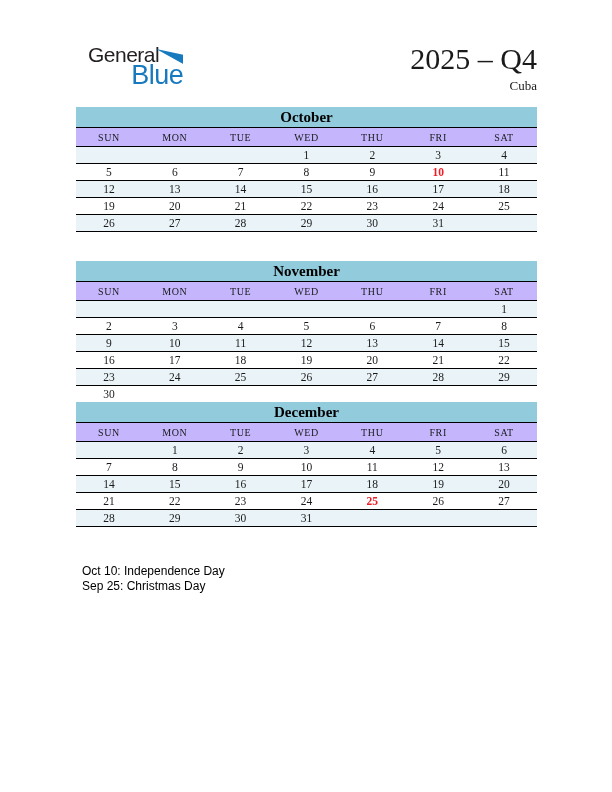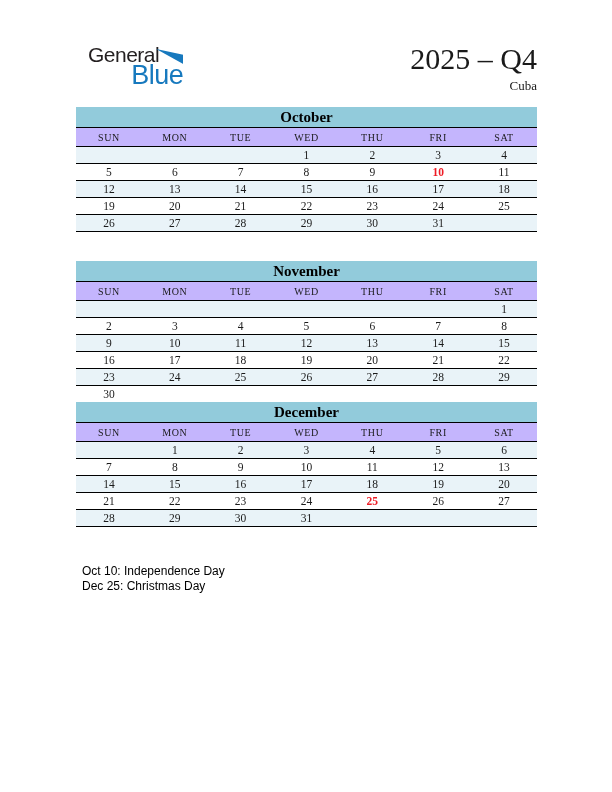--- a/index.html
+++ b/index.html
@@ -358,16 +358,16 @@
             <td></td>
             <td></td>
             <td></td>
           </tr>
         </tbody>
     </table>
   </section>
 
   <footer class="notes">
     <div>Oct 10: Independence Day</div>
-    <div>Dec 25: Christmas Day</div>
+    <div>Sep 25: Christmas Day</div>
   </footer>
 
 </div>
 
 </body></html>

